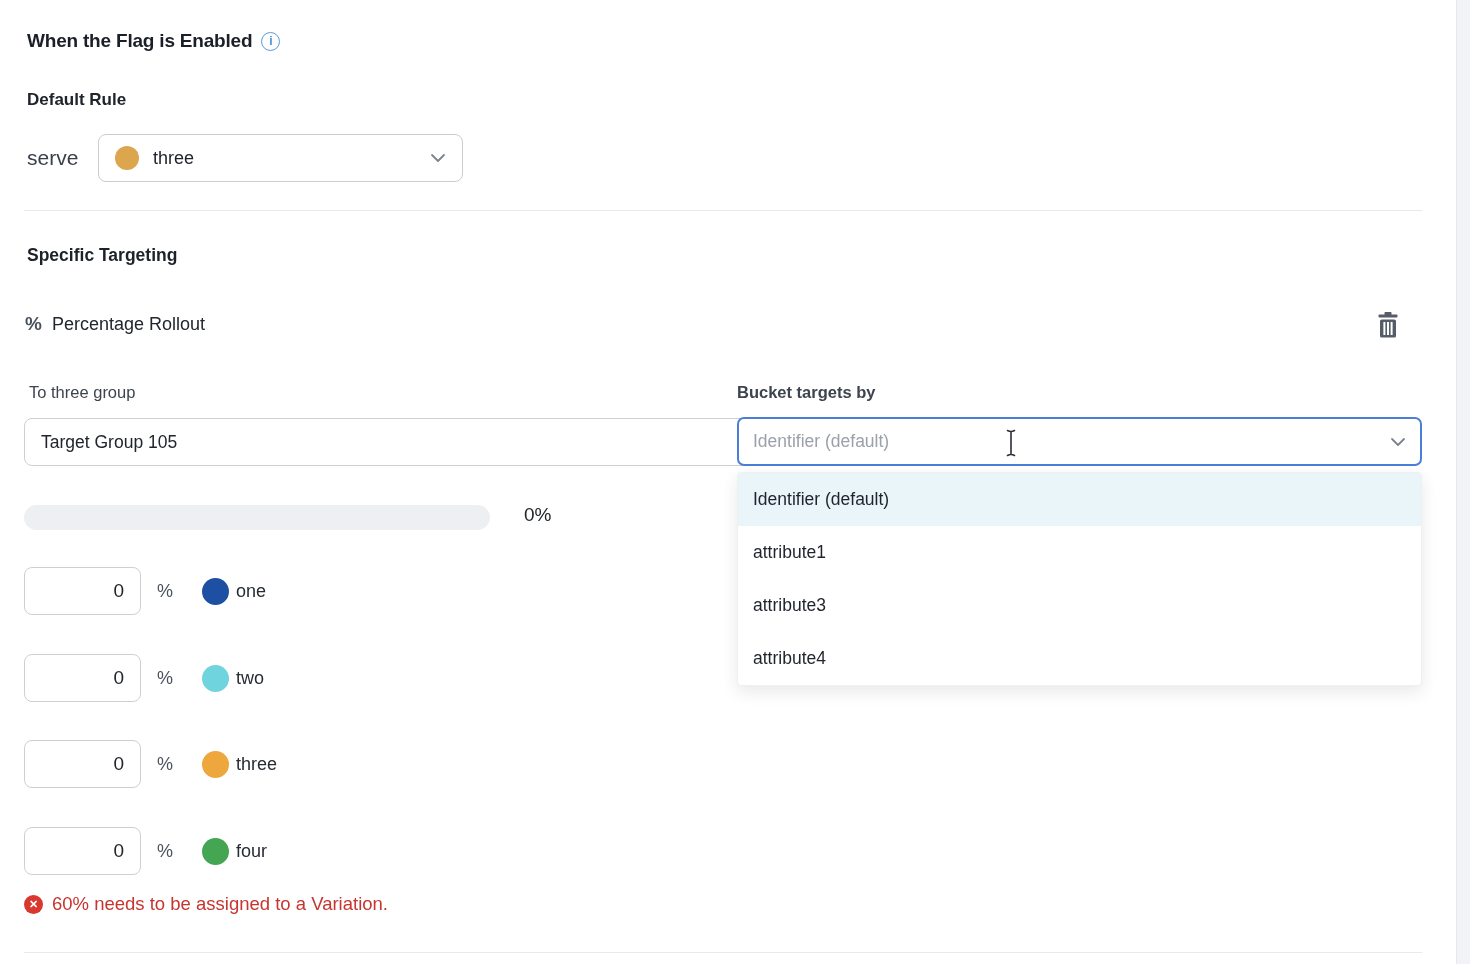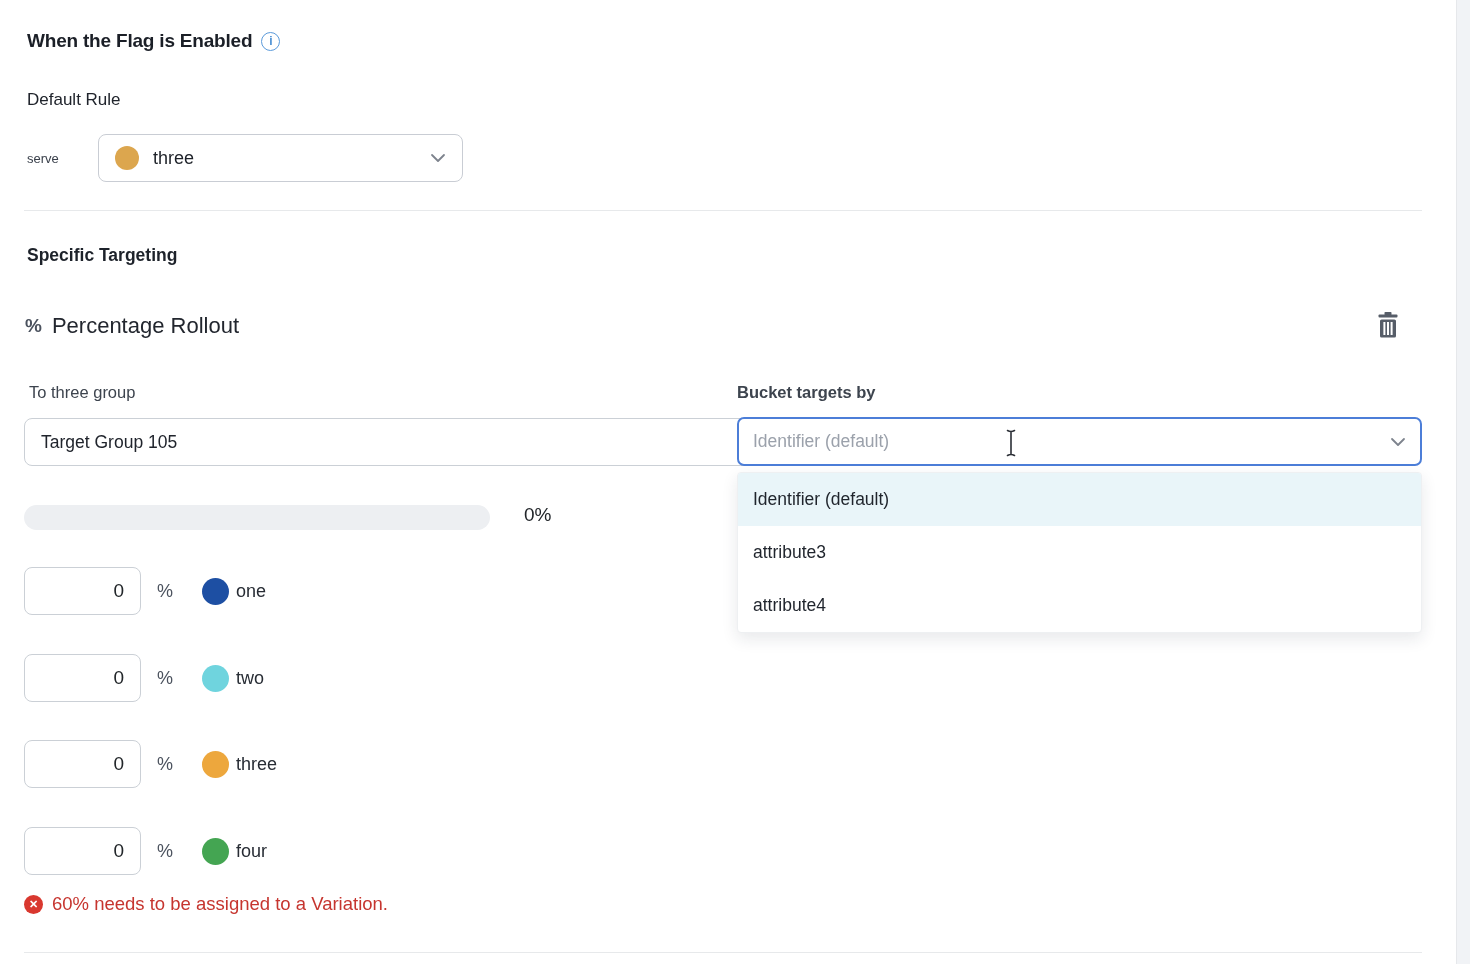--- a/index.html
+++ b/index.html
@@ -10,39 +10,39 @@
   .right-strip { position: absolute; left: 1456px; top: 0; width: 14px; height: 964px;
                  background: #f1f3f6; border-left: 1px solid #e6e8eb; }
 
   
   .flag-title-row { position: absolute; left: 27px; top: 30px; display: flex; align-items: center; gap: 9px; }
   .flag-title { font-size: 19px; font-weight: 700; color: #1b1f27; letter-spacing: -0.2px; }
   .info-icon { width: 19px; height: 19px; border: 1.6px solid #5b9ada; border-radius: 50%;
                color: #4a8fd4; font-size: 12px; font-weight: 700; display: flex;
                align-items: center; justify-content: center; line-height: 1; font-style: normal; }
 
-  .default-rule-label { position: absolute; left: 27px; top: 90px; font-size: 17px; font-weight: 400; color: #20242c; }
+  .default-rule-label { position: absolute; left: 27px; top: 90px; font-size: 17px; font-weight: 700; color: #20242c; }
 
   .serve-row { position: absolute; left: 27px; top: 134px; height: 48px; display: flex; align-items: center; }
-  .serve-label { width: 71px; font-size: 13px; color: #3a404b; }
+  .serve-label { width: 71px; font-size: 21px; color: #3a404b; }
   .serve-select { width: 365px; height: 48px; border: 1px solid #c9cdd4; border-radius: 8px;
                   background: #fff; display: flex; align-items: center; padding: 0 16px; cursor: pointer; }
   .serve-dot { width: 24px; height: 24px; border-radius: 50%; margin-right: 14px; flex: 0 0 auto; }
   .serve-value { flex: 1; font-size: 18px; color: #1d2128; }
 
   .divider { position: absolute; left: 24px; width: 1398px; height: 1px; background: #e7e9eb; }
   .divider-top { top: 210px; }
   .divider-bottom { top: 952px; }
 
   
   .specific-targeting-label { position: absolute; left: 27px; top: 245px; font-size: 17.5px; font-weight: 700; color: #1d222a; }
 
   .rollout-header { position: absolute; left: 25px; top: 313px; display: flex; align-items: center; gap: 10px; }
   .percent-icon { font-size: 19px; font-weight: 700; color: #4b525e; }
-  .rollout-title { font-size: 22px; color: #22262e; }
+  .rollout-title { font-size: 18px; color: #22262e; }
 
   .trash-button { position: absolute; left: 1371px; top: 308px; width: 34px; height: 36px;
                   background: none; border: none; cursor: pointer; display: flex;
                   align-items: center; justify-content: center; }
 
   .field-label { position: absolute; font-size: 16.5px; color: #3d444e; }
   .to-target-group-label { left: 29px; top: 383px; }
   .bucket-label { left: 737px; top: 383px; font-weight: bold; }
 
   
@@ -166,20 +166,21 @@
     </span>
     <span class="chev">
       <svg width="16" height="10" viewBox="0 0 16 10">
           <path d="M2 2 L8 8 L14 2" fill="none" stroke="#7d838d" stroke-width="1.8" stroke-linecap="round" stroke-linejoin="round"></path>
         </svg>
     </span>
   </div>
 
   <ul class="bucket-menu">
     <li class="bucket-option highlighted">Identifier (default)</li>
+    <li class="bucket-option">attribute1</li>
     <li class="bucket-option">attribute3</li>
     <li class="bucket-option">attribute4</li>
   </ul>
 
   <div class="progress-track">
     <div class="progress-fill"></div>
   </div>
   <div class="progress-label">0%</div>
 
   <div class="variation-row" style="top:567px">

